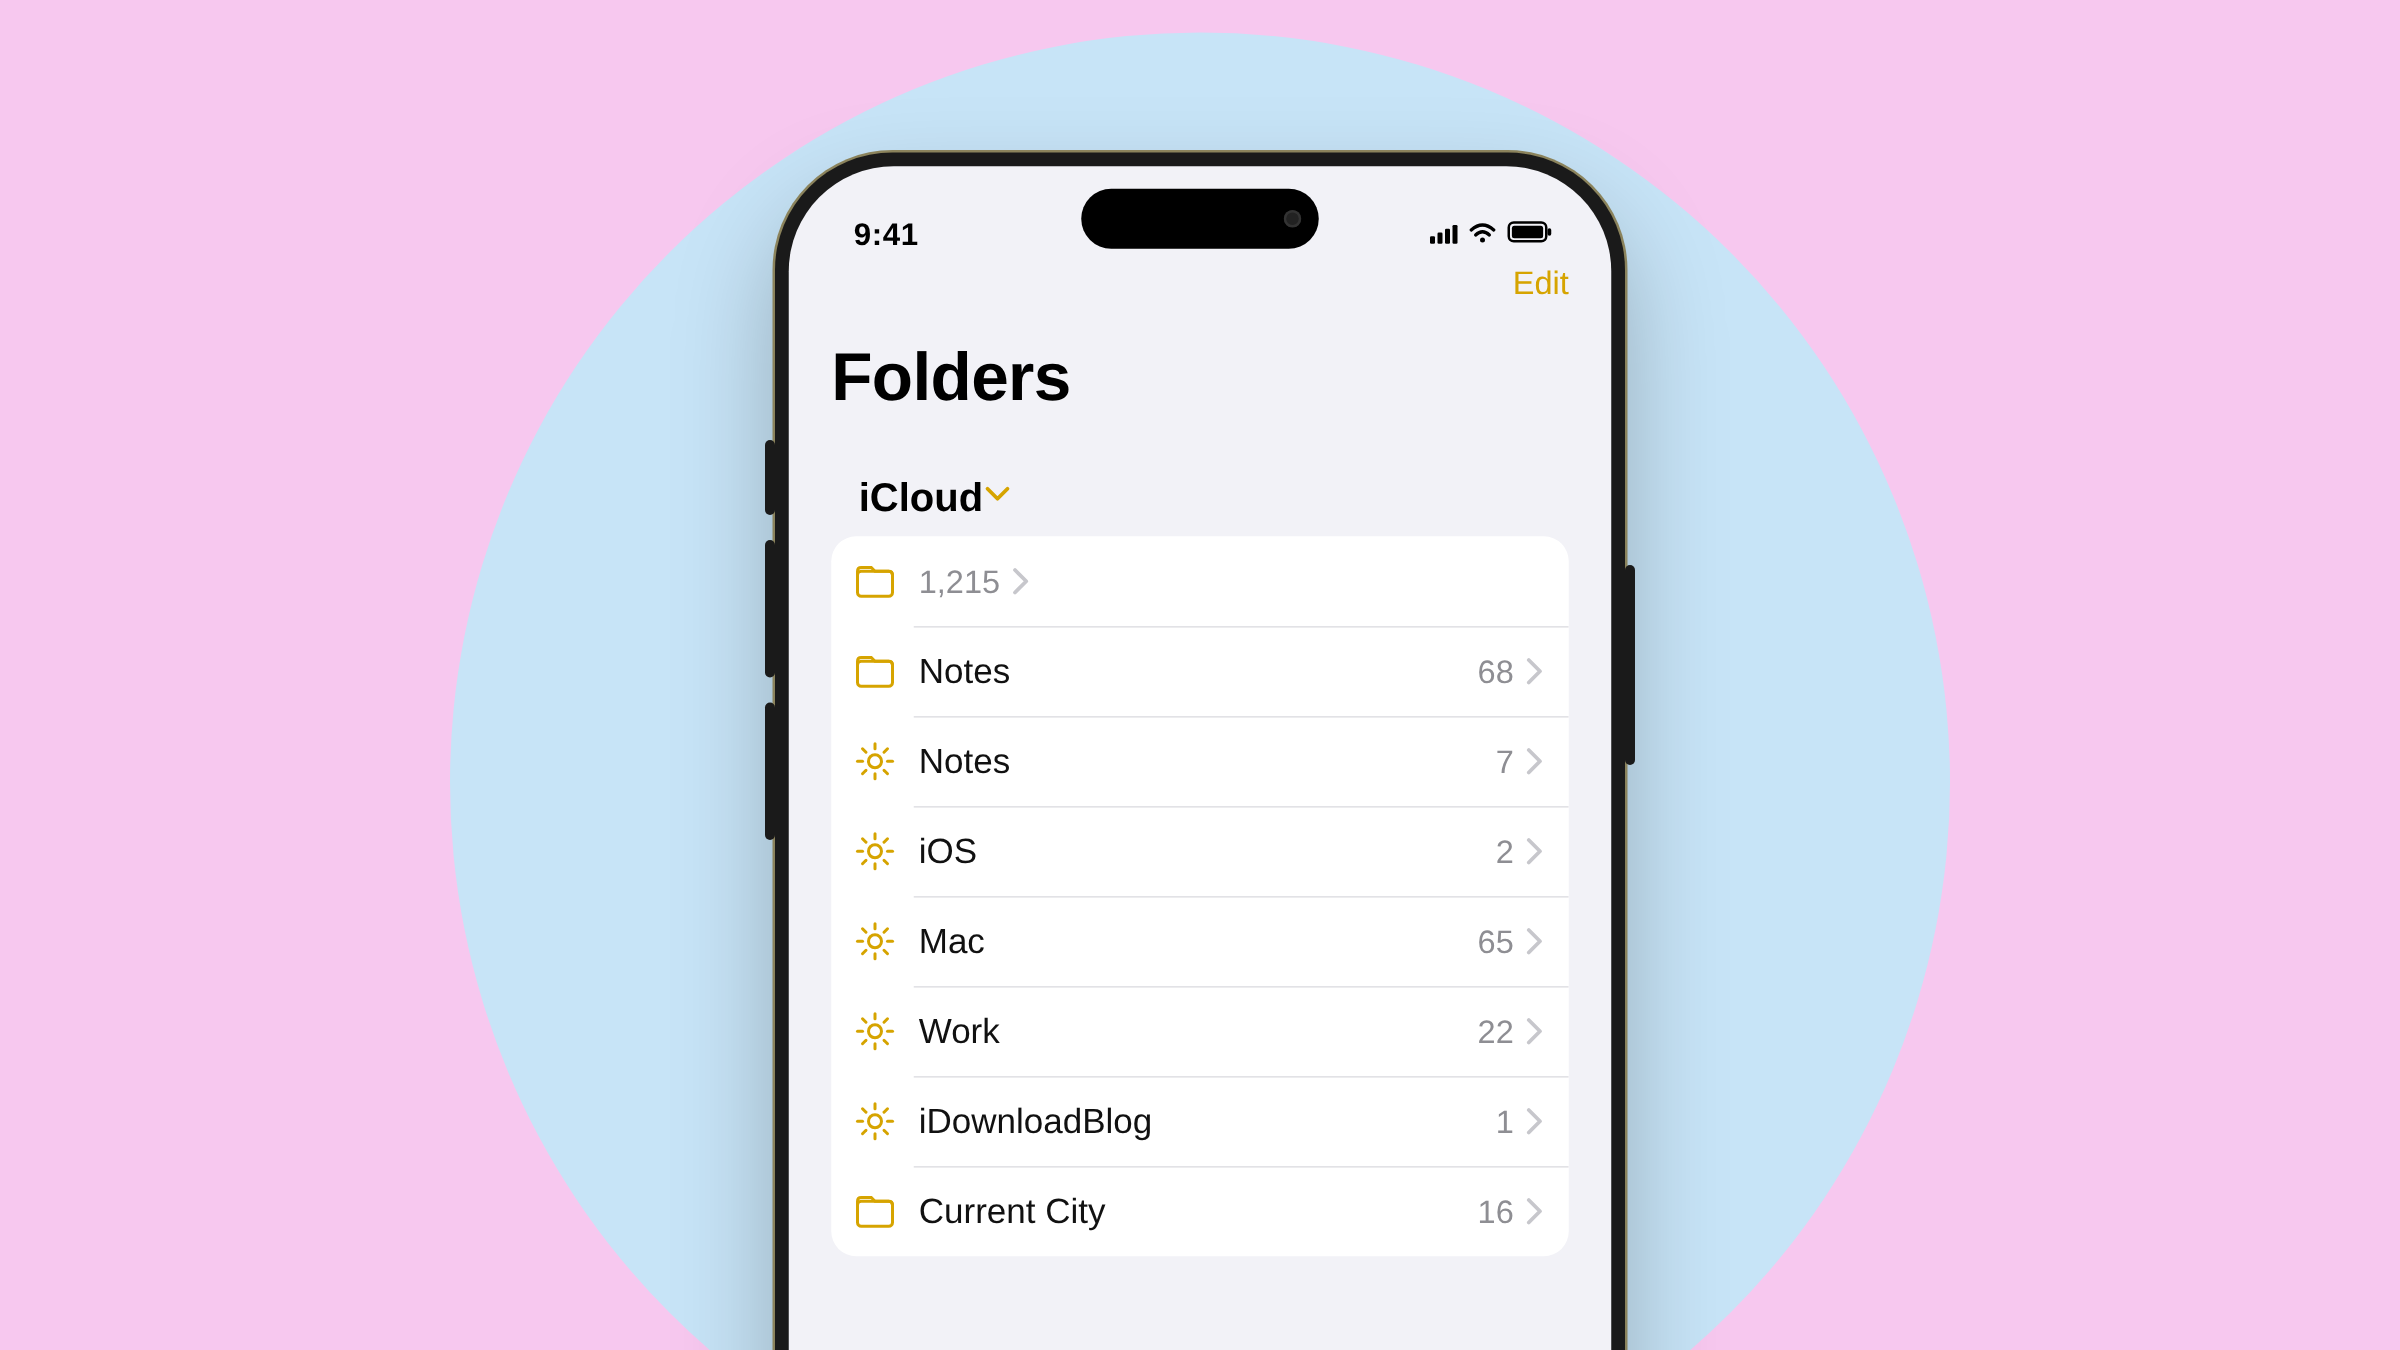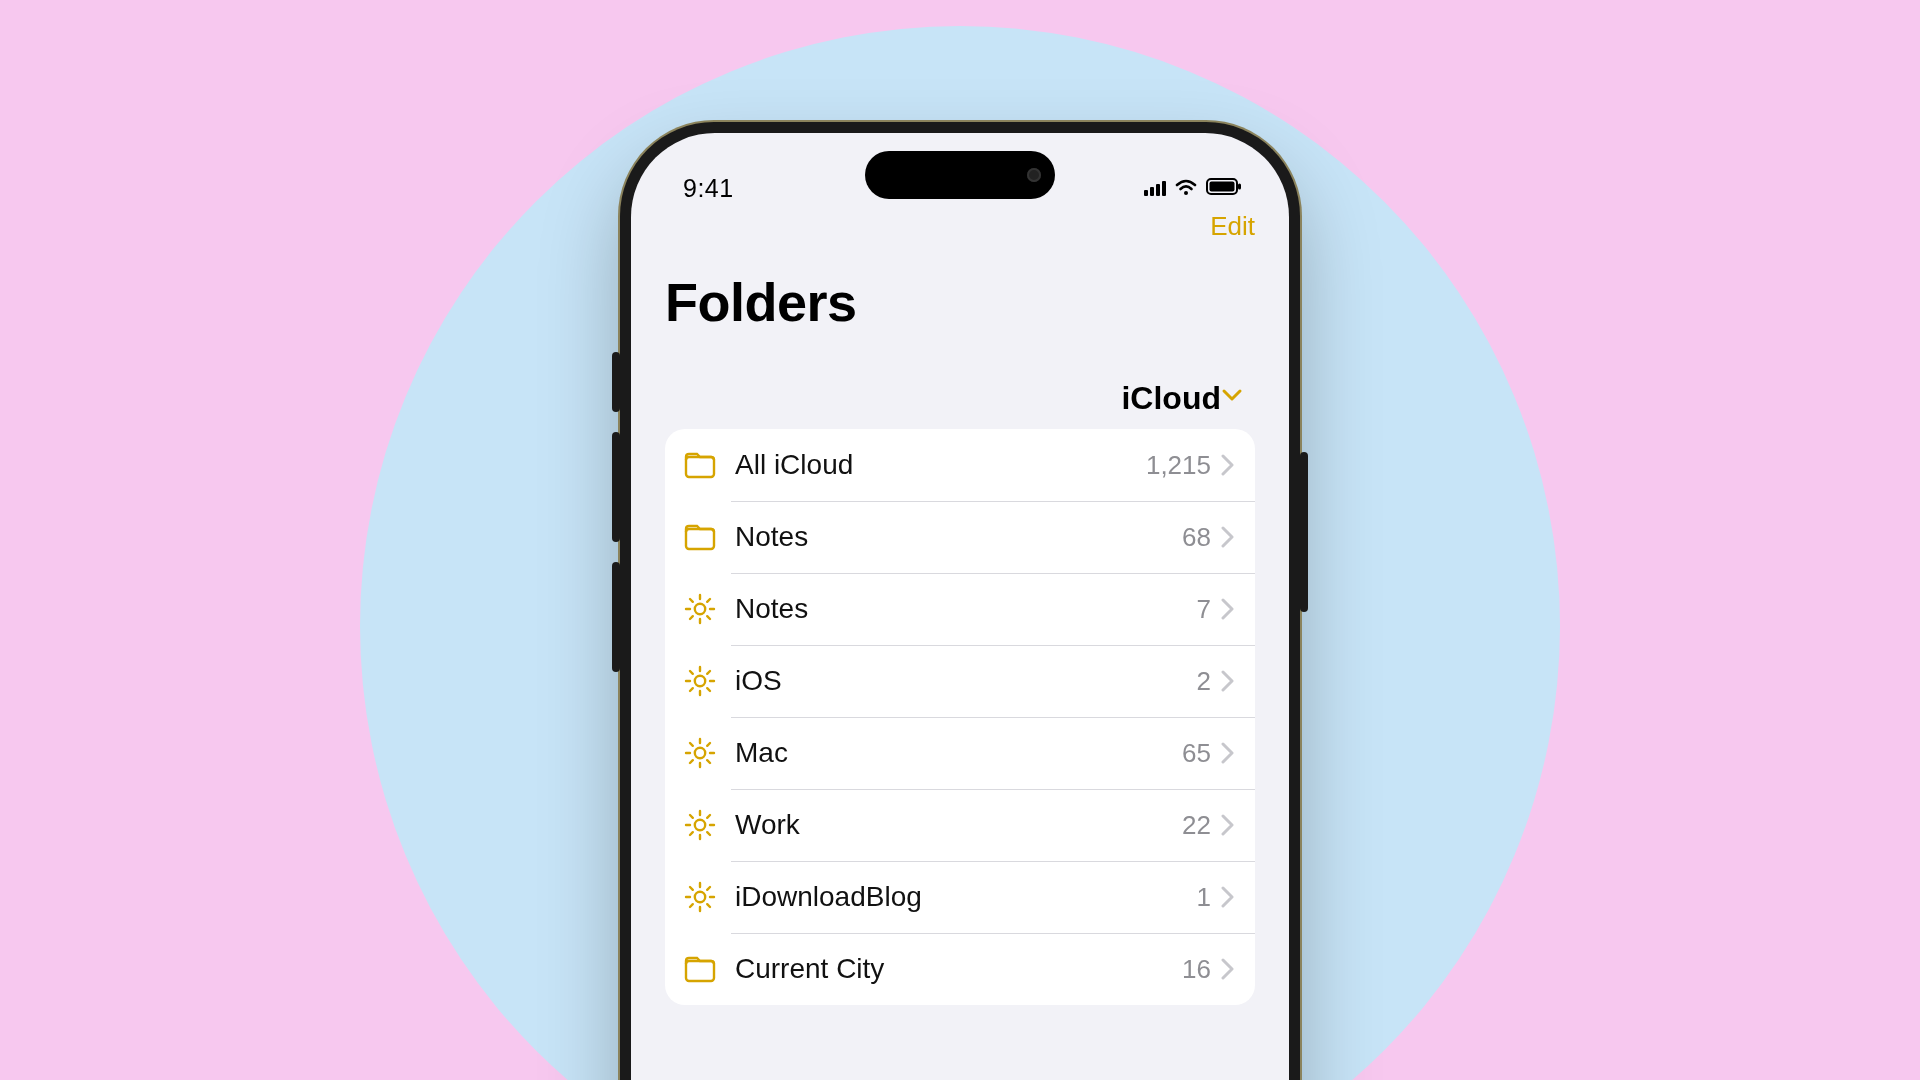--- a/index.html
+++ b/index.html
@@ -69,21 +69,21 @@
     width:14px; height:14px; background:#222; border-radius:50%;
     box-shadow: inset 0 0 0 2px #333;
   }
 
   
   .status-bar {
     position: absolute; top: 0; left: 0; right: 0;
     height: 78px;
     display: flex; align-items: flex-end; justify-content: space-between;
     padding: 0 46px 8px 52px;
-    font-weight: 400; font-size: 25px;
+    font-weight: 700; font-size: 25px;
   }
   .status-time { letter-spacing: .5px; }
   .status-right { display:flex; align-items:center; gap:8px; }
 
   
   .navbar {
     position:absolute; top:78px; left:0; right:0;
     height:66px;
     display:flex; align-items:flex-start; justify-content:flex-end;
     padding:0 34px;
@@ -96,22 +96,22 @@
   
   .big-title {
     position:absolute; top:138px; left:34px;
     font-size:54px; font-weight:800; letter-spacing:-.5px;text-align:right;
   }
 
   
   .section-header {
     position:absolute; top:236px; left:0; right:0;
     height:58px;
-    display:flex; align-items:center; justify-content:flex-end;
-    padding:0 46px 0 56px;
+    display:flex; align-items:center; justify-content:flex-start;
+    padding:0 74px 0 56px;
   }
   .section-title {
     font-size:32px; font-weight:700;
   }
   .chevron-down svg { width:22px; height:22px; }
 
   
   .folder-card {
     position:absolute; top:296px; left:34px; right:34px;
     background:#fff;
@@ -242,21 +242,20 @@
       </span>
     </div>
 
     <div class="folder-card" id="folder-list">
         <div class="row">
           <span class="icon">
             <svg width="34" height="34" viewBox="0 0 34 34">
               <use href="#icon-folder"></use>
             </svg>
           </span>
-          <span class="label">All iCloud</span>
           <span class="count">1,215</span>
           <span class="chevron-right">
             <svg viewBox="0 0 14 22">
               <use href="#icon-chevron-right"></use>
             </svg>
           </span>
         </div>
         <div class="row">
           <span class="icon">
             <svg width="34" height="34" viewBox="0 0 34 34">

